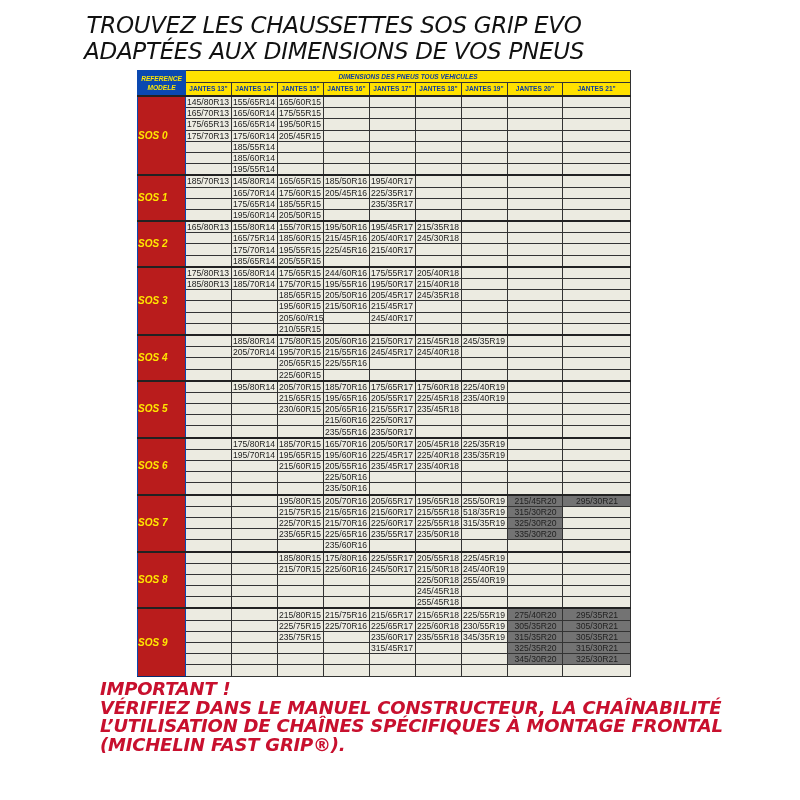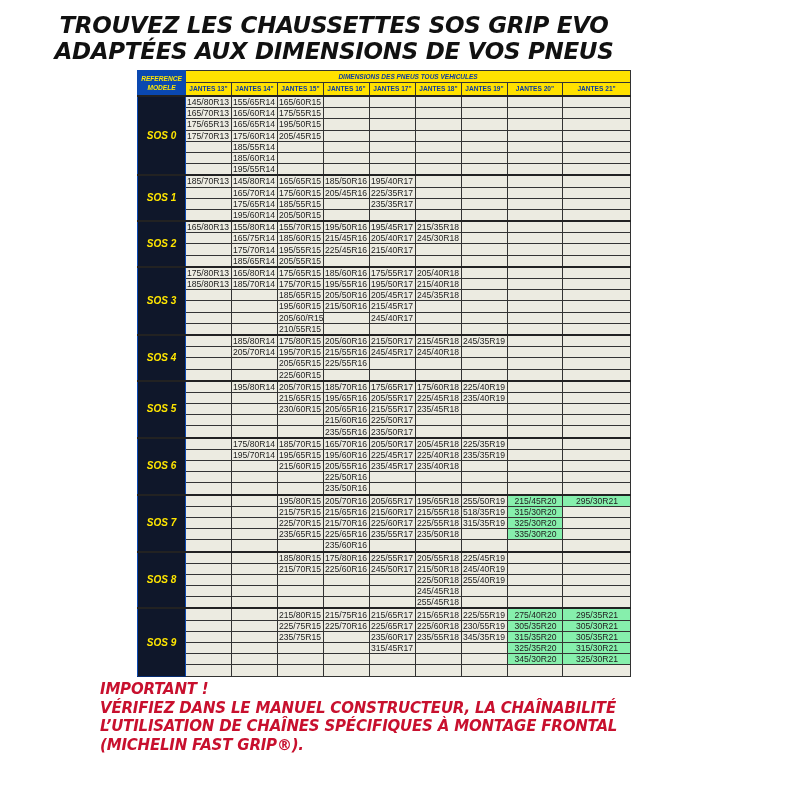--- a/index.html
+++ b/index.html
@@ -1,36 +1,36 @@
 <!DOCTYPE html>
 <html><head>
 <meta charset="utf-8">
 <style>
   html, body { margin:0; padding:0; background:#ffffff; }
   body { width:800px; height:800px; position:relative; overflow:hidden; font-family:"Liberation Sans", sans-serif; }
   .title {
     position:absolute; left:0; top:12px; width:668px; text-align:center;
-    font-family:"DejaVu Sans", sans-serif; font-weight:bold; font-style:italic;
+    font-family:"DejaVu Sans", sans-serif; font-weight:normal; font-style:italic;
     font-size:23px; line-height:26px; color:#111; letter-spacing:-0.3px;
   }
   .tbl-wrap { position:absolute; left:137px; top:70px; width:493px; }
   table { border-collapse:collapse; width:493px; table-layout:fixed; }
   td, th { border:1px solid #333; padding:0; height:10.2px; font-size:8.6px; line-height:10px; text-align:left; white-space:nowrap; overflow:hidden; color:#222; }
   td.cell { background:#ecebe1; padding-left:1px; }
   td.cell.c20, td.cell.c21 { text-align:center; }
-  td.cell.white { background:#86efac; }
+  td.cell.white { background:#737373; }
   th.ref { background:#0a48b0; color:#ffe600; font-style:italic; font-weight:bold; font-size:6.6px; line-height:9px; text-align:center; border-color:#0a48b0; }
   th.dimtitle { background:#ffe100; color:#0a3aa0; font-style:italic; font-weight:bold; font-size:6.5px; text-align:center; height:11px; }
   th.col { background:#ffe100; color:#0a3aa0; font-weight:bold; font-size:6.6px; text-align:center; height:12px; }
-  td.model { background:#0f172a; color:#ffe600; font-weight:bold; font-style:italic; font-size:10px; text-align:center; border-color:#0a48b0; border-bottom:1px solid #062c70; }
+  td.model { background:#b91c1c; color:#ffe600; font-weight:bold; font-style:italic; font-size:10px; text-align:left; border-color:#0a48b0; border-bottom:1px solid #062c70; }
   tr.gstart td { border-top:2px solid #222; }
   .footer {
     position:absolute; left:100px; top:680px; width:680px;
     font-family:"DejaVu Sans", sans-serif; font-style:italic; font-weight:bold;
-    font-size:15px; line-height:18.6px; color:#c8102e; letter-spacing:-0.2px;
+    font-size:18px; line-height:18.6px; color:#c8102e; letter-spacing:-0.2px;
   }
   .footer .imp { font-weight:900; }
 </style>
 </head>
 <body>
 
 <div class="title">
   <div>TROUVEZ LES CHAUSSETTES SOS GRIP EVO</div>
   <div>ADAPTÉES AUX DIMENSIONS DE VOS PNEUS</div>
 </div>
@@ -236,21 +236,21 @@
           <td class="cell"></td>
           <td class="cell"></td>
           <td class="cell c20"></td>
           <td class="cell c21"></td>
         </tr>
         <tr class="gstart">
           <td class="model" rowspan="6">SOS 3</td>
           <td class="cell">175/80R13</td>
           <td class="cell">165/80R14</td>
           <td class="cell">175/65R15</td>
-          <td class="cell">185/60R16</td>
+          <td class="cell">244/60R16</td>
           <td class="cell">175/55R17</td>
           <td class="cell">205/40R18</td>
           <td class="cell"></td>
           <td class="cell c20"></td>
           <td class="cell c21"></td>
         </tr>
         <tr>
           <td class="cell">185/80R13</td>
           <td class="cell">185/70R14</td>
           <td class="cell">175/70R15</td>

